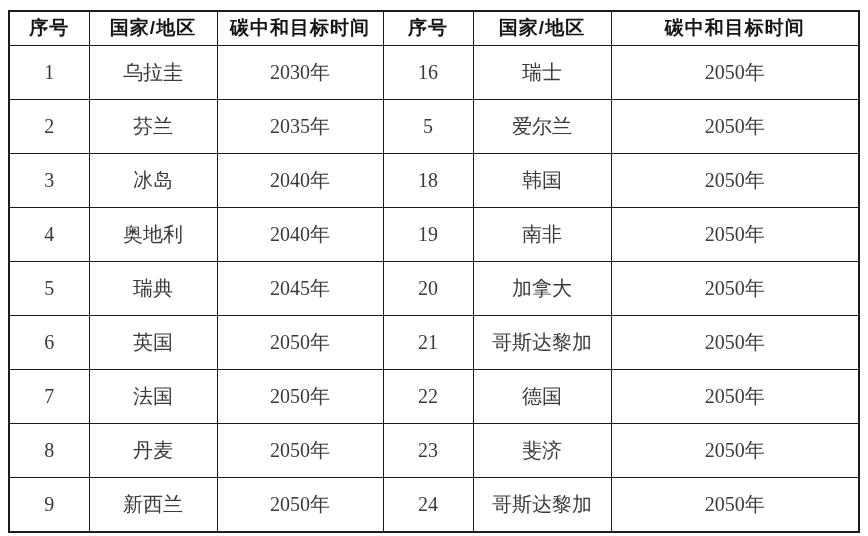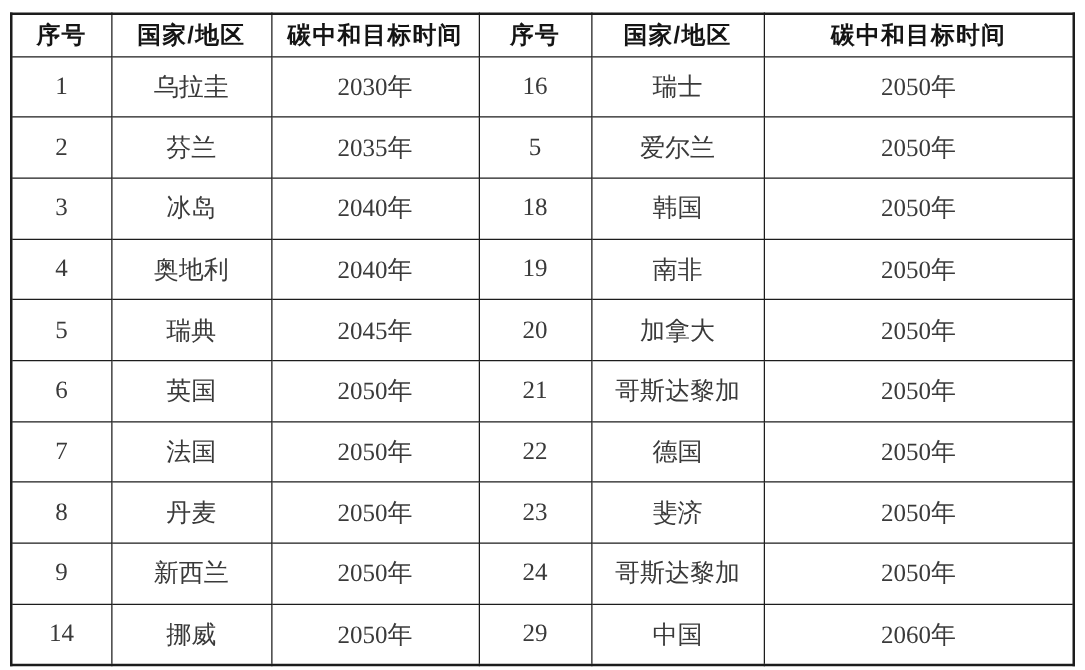--- a/index.html
+++ b/index.html
@@ -143,23 +143,15 @@
           <td>2050年</td>
         </tr>
         <tr>
           <td>9</td>
           <td>新西兰</td>
           <td>2050年</td>
           <td>24</td>
           <td>哥斯达黎加</td>
           <td>2050年</td>
         </tr>
-        <tr>
-          <td>14</td>
-          <td>挪威</td>
-          <td>2050年</td>
-          <td>29</td>
-          <td>中国</td>
-          <td>2060年</td>
-        </tr>
       </tbody>
   </table>
 </div>
 
 </body></html>

